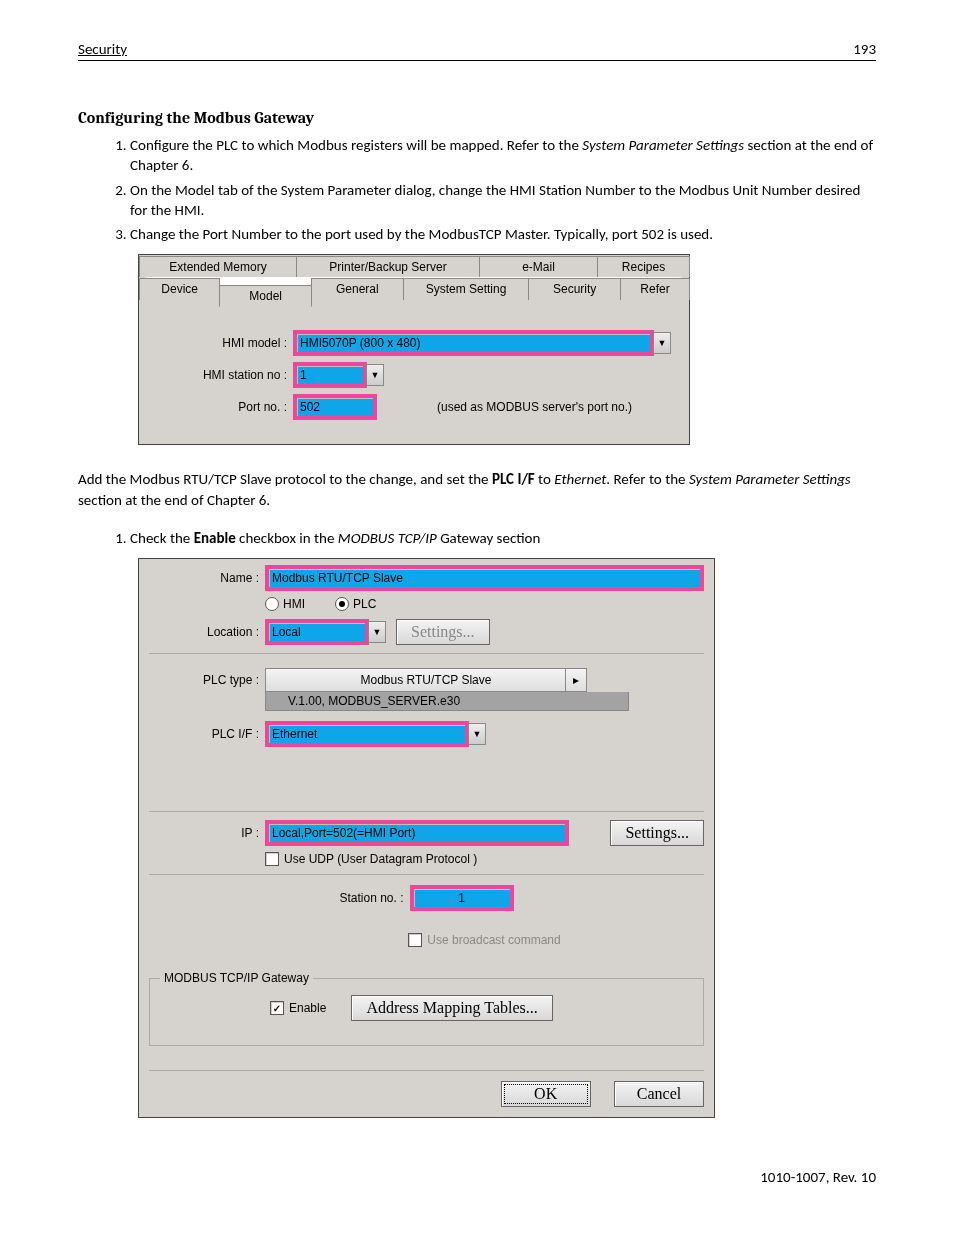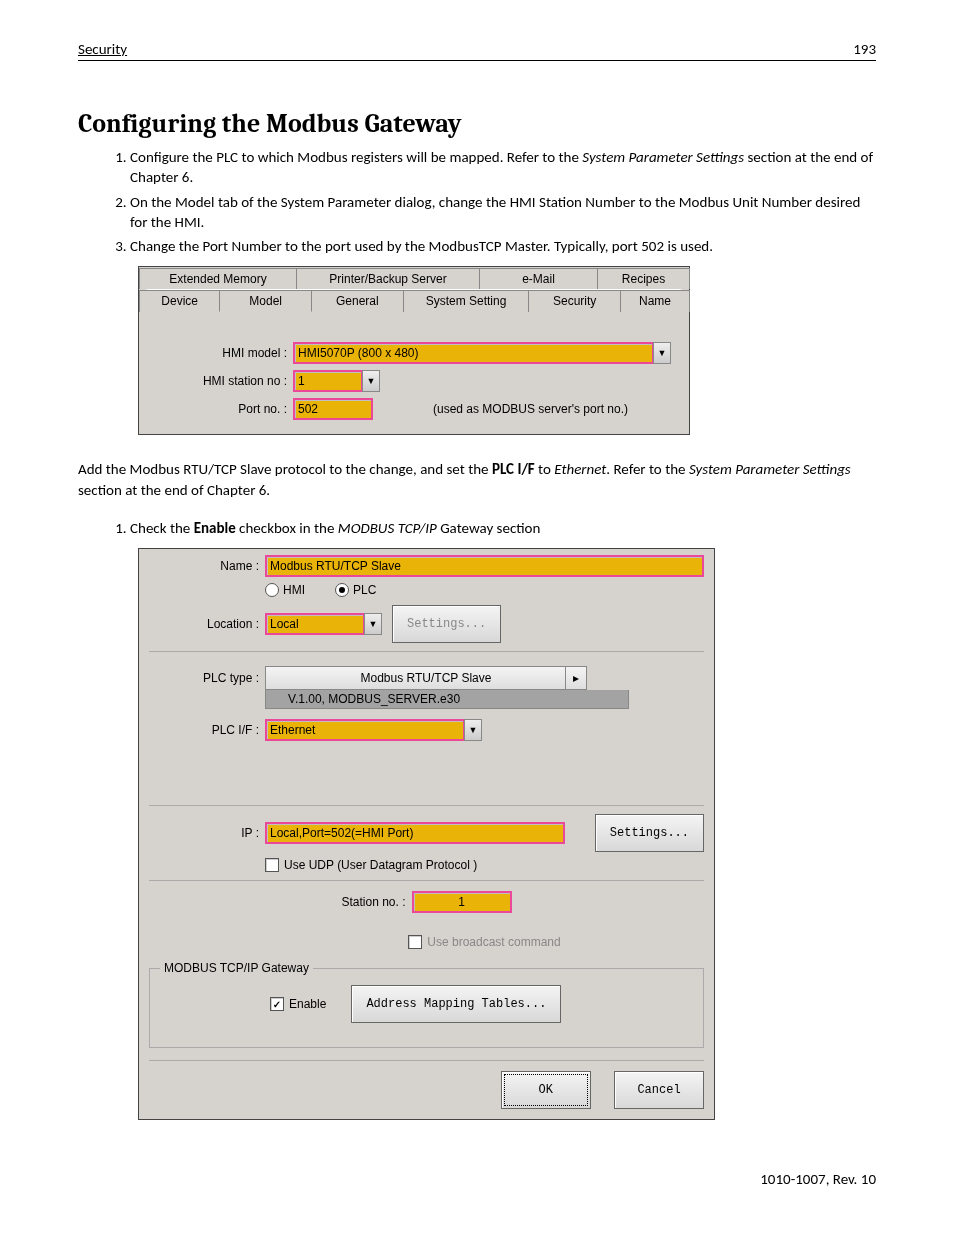--- a/index.html
+++ b/index.html
@@ -17,21 +17,21 @@
     display: flex;
     justify-content: space-between;
     border-bottom: 1px solid #000;
     padding-bottom: 2px;
     margin-bottom: 48px;
     font-size: 15px;
   }
   .header-left { text-decoration: underline; }
   h2.section-title {
     font-family: Cambria, "Times New Roman", serif;
-    font-size: 26px;
+    font-size: 16px;
     font-weight: bold;
     margin: 0 0 8px 0;
   }
   ol.steps { margin: 0 0 10px 22px; padding: 0 0 0 30px; }
   ol.steps li { margin-bottom: 4px; line-height: 1.35; }
   .italic { font-style: italic; }
   .bold { font-weight: bold; }
 
   
   .fig {
@@ -61,41 +61,41 @@
     border-bottom: none;
     padding: 3px 0;
     text-align: center;
     background: #d6d3ce;
     margin-right: -1px;
   }
   .tab.sel {
     background: #d6d3ce;
     border-bottom: 1px solid #d6d3ce;
     position: relative;
-    top: 0;
+    top: 7px;
     font-weight: normal;
   }
   .tabrow .tab, .tabrow2 .tab { flex: 1; }
   .tabcontainer { background: #d6d3ce; padding: 1px 0 0 0; }
 
-  .fig1-body { padding: 30px 18px 8px 18px; }
+  .fig1-body { padding: 30px 18px 18px 18px; }
   .form-row {
     display: flex;
     align-items: center;
     margin-bottom: 6px;
   }
   .form-row .lbl {
     width: 130px;
     text-align: right;
     padding-right: 6px;
     font-size: 12px;
   }
   .txtbox {
-    border: 2px solid #ec4899;
-    background: #eab308;
+    border: 4px solid #ec4899;
+    background: #0ea5e9;
     height: 18px;
     line-height: 18px;
     padding: 0 3px;
     font-size: 12px;
     font-family: Tahoma, Arial, sans-serif;
     box-shadow: inset 1px 1px 0 #c0c0c0;
   }
   .dropdown-btn {
     width: 16px;
     height: 20px;
@@ -121,43 +121,43 @@
     display: inline-flex; align-items: center; justify-content: center; margin-right: 4px;
     background: #fff;
   }
   .radio-cell.selected span.dot::after {
     content: ""; width: 6px; height: 6px; background: #000; border-radius: 50%;
   }
   .winbtn {
     border: 1px solid #666;
     background: linear-gradient(#f4f4f4, #d8d8d8);
     padding: 2px 14px;
-    font-size: 12px;
-    font-family: Liberation Mono, monospace;
-    height: 38px;
+    font-size: 16px;
+    font-family: Liberation Serif, serif;
+    height: 26px;
     line-height: 16px;
     box-shadow: 1px 1px 0 #fff inset;
   }
   .winbtn.disabled { color: #888; }
   .winbtn.focus {
     outline: 1px dotted #000;
     outline-offset: -4px;
   }
   .hr { border-top: 1px solid #aaa; margin: 8px 0; }
   .checkbox-cell { display: inline-flex; align-items: center; font-size: 12px; }
   .checkbox-cell span.box {
     width: 12px; height: 12px; border: 1px solid #555; background: #fff;
     display: inline-flex; align-items: center; justify-content: center; margin-right: 5px;
     font-size: 10px; box-shadow: inset 1px 1px 0 #ccc;
   }
   .checkbox-cell.checked span.box::after { content: "✓"; font-weight: bold; }
   .checkbox-cell.disabled { color: #888; }
   fieldset.group {
     border: 1px solid #aaa;
-    margin: 12px 0;
+    margin: 24px 0;
     padding: 10px 10px 18px 10px;
   }
   fieldset.group legend {
     font-size: 12px;
     padding: 0 4px;
   }
   .btnrow { text-align: right; margin-top: 10px; }
   .btnrow .winbtn { margin-left: 20px; width: 90px; }
   .dialog-longbtn {
     border: 1px solid #888;
@@ -213,21 +213,21 @@
         <div class="tab" style="flex:1.4">Printer/Backup Server</div>
         <div class="tab" style="flex:0.9">e-Mail</div>
         <div class="tab" style="flex:0.7">Recipes</div>
       </div>
       <div class="tabrow2">
         <div class="tab" style="flex:0.7">Device</div>
         <div class="tab sel" style="flex:0.8">Model</div>
         <div class="tab" style="flex:0.8">General</div>
         <div class="tab" style="flex:1.1">System Setting</div>
         <div class="tab" style="flex:0.8">Security</div>
-        <div class="tab" style="flex:0.6">Name</div>
+        <div class="tab" style="flex:0.6">Refer</div>
       </div>
     </div>
     <div class="fig1-body">
       <div class="form-row">
         <span class="lbl">HMI model :</span>
         <span class="txtbox" style="flex:1">HMI5070P (800 x 480)</span>
         <span class="dropdown-btn">▼</span>
       </div>
       <div class="form-row">
         <span class="lbl">HMI station no :</span>

